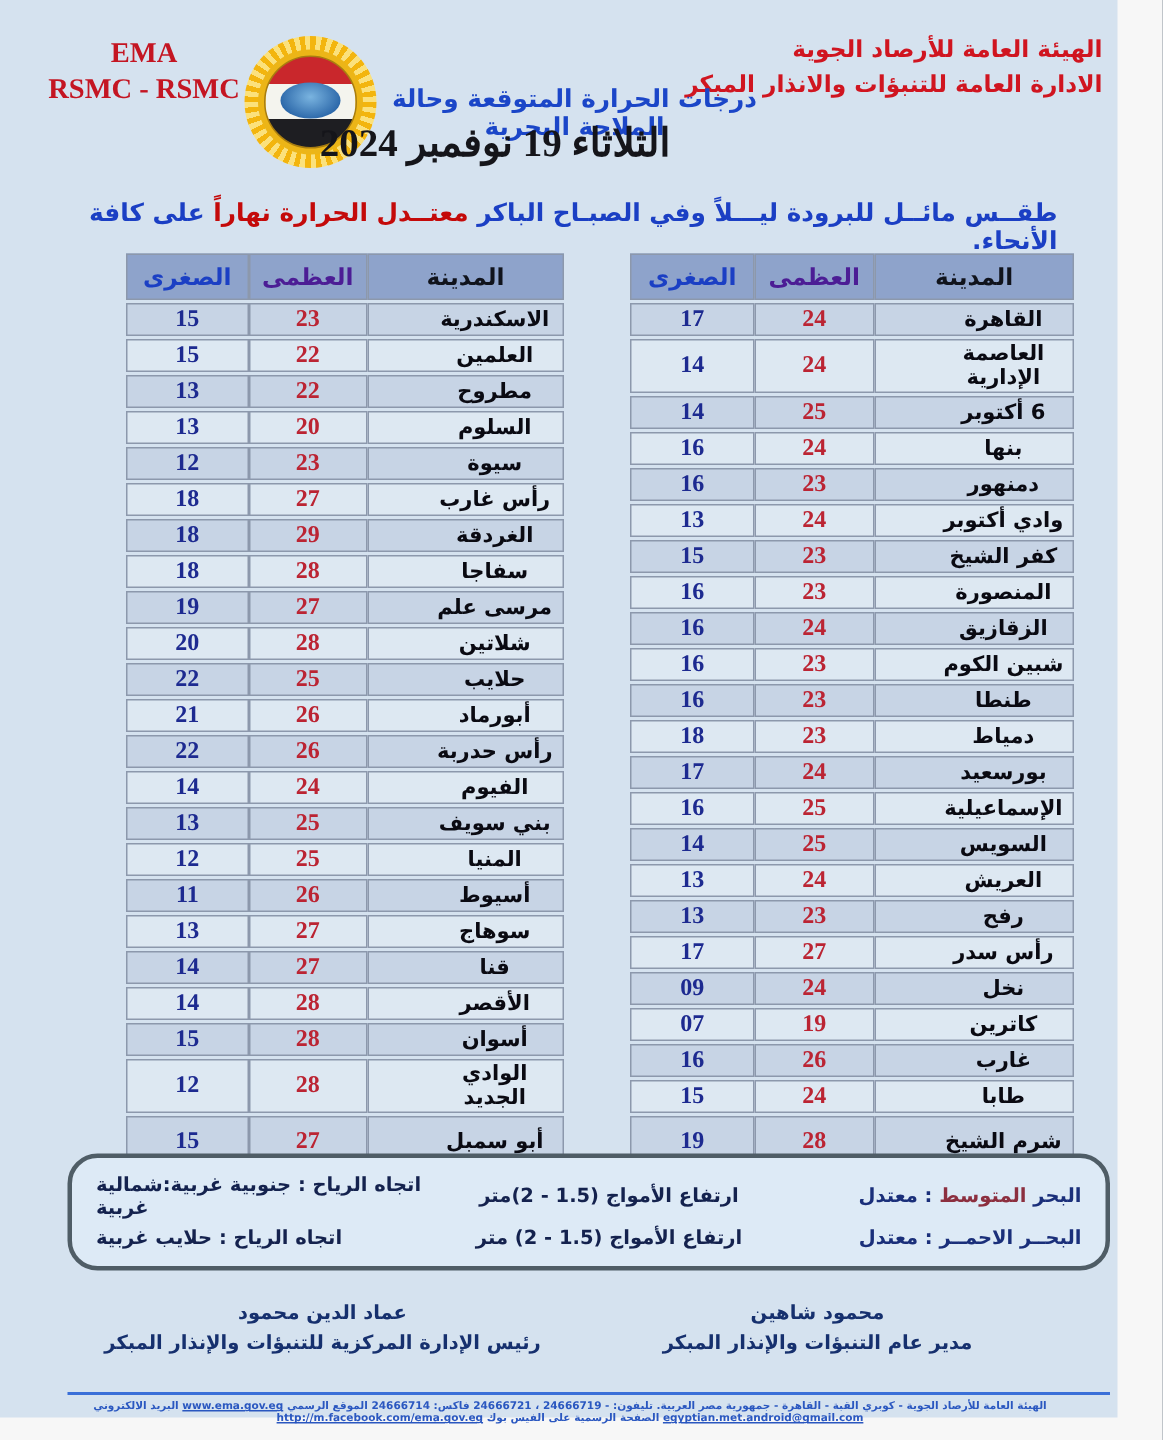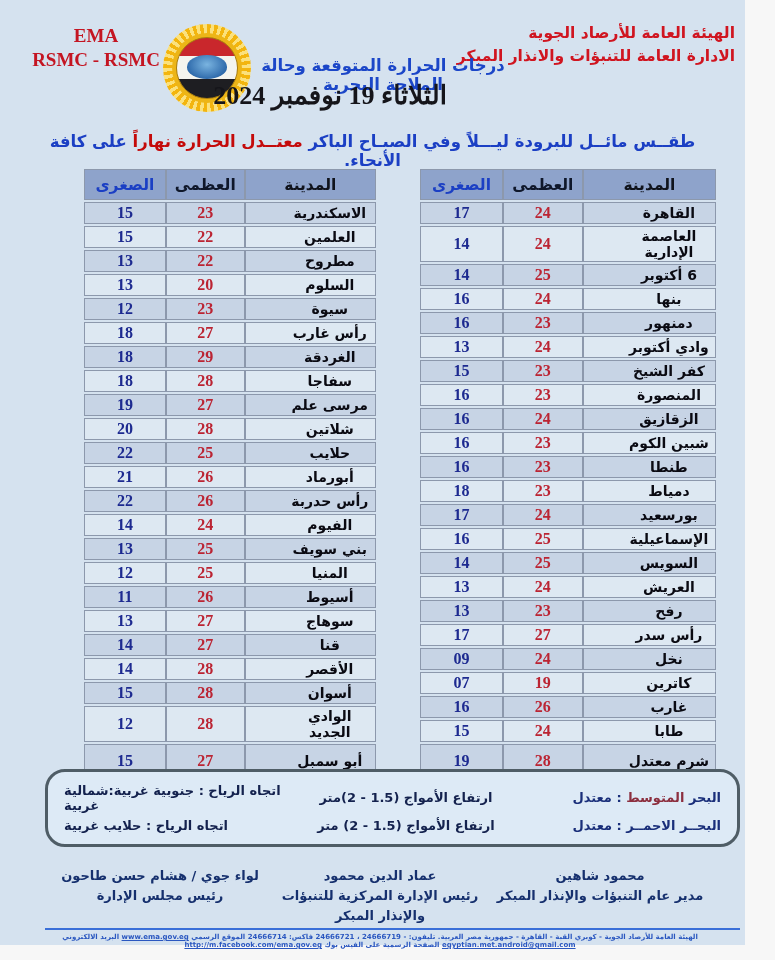--- a/index.html
+++ b/index.html
@@ -20,33 +20,33 @@
   .logo-cloud { position:absolute; left:16%; top:28%; width:68%; height:40%; border-radius:50%;
     background:radial-gradient(ellipse at 50% 40%, #7ab4e0 0%, #2a66a8 75%); }
   .org-block { position:absolute; right:10px; top:22px; text-align:right; color:#d01520;
     font-weight:bold; font-size:15.5px; line-height:23px; direction:rtl; }
   .subtitle { position:absolute; left:238px; top:56px; width:290px; text-align:center;
     color:#1b46c8; font-weight:bold; font-size:16.5px; direction:rtl; }
   .date-line { position:absolute; left:200px; top:80px; width:260px; text-align:center;
     font-family:"Liberation Serif", serif; font-weight:bold; font-size:26px; color:#15151a; direction:rtl; }
 
   
-  .forecast { position:absolute; left:40px; top:132px; width:665px; text-align:center;
+  .forecast { position:absolute; left:40px; top:132px; width:665px; text-align:right;
     font-weight:bold; font-size:16.5px; direction:rtl; }
   .seg-blue { color:#1b3fc4; }
   .seg-red  { color:#c40a0a; }
 
   
   .temp-table { position:absolute; top:167px; border-collapse:separate; border-spacing:0 2px; direction:rtl; }
   #table-right { left:420px; width:296px; }
   #table-left  { left:84px;  width:292px; }
   .temp-table th { background:#8ea3cb; height:31px; font-size:15.5px; font-weight:bold;
     border:1px solid #8c98ac; text-align:center; }
   .temp-table th.h-city { width:45%; color:#10131c; }
-  .temp-table th.h-max  { width:27%; color:#0f172a; }
+  .temp-table th.h-max  { width:27%; color:#4c1d95; }
   .temp-table th.h-min  { width:28%; color:#1b3fc4; }
   .temp-table td { height:19px; border:1px solid #8c98ac; text-align:center; padding:1px 2px; }
   .temp-table td.c-city { font-size:14px; font-weight:bold; color:#0a0a12;padding-left:41px; }
   .temp-table td.c-max  { font-family:"Liberation Serif", serif; font-weight:bold; font-size:16px; color:#bb2433; }
   .temp-table td.c-min  { font-family:"Liberation Serif", serif; font-weight:bold; font-size:16px; color:#1d2a90; }
   .temp-table tr.data:nth-child(odd) td  { background:#c7d4e5; }
   .temp-table tr.data:nth-child(even) td { background:#dde8f2; }
   .temp-table tr.tall td { height:33px; }
 
   
@@ -213,21 +213,21 @@
             <td class="c-city">غارب</td>
             <td class="c-max">26</td>
             <td class="c-min">16</td>
           </tr>
           <tr class="data">
             <td class="c-city">طابا</td>
             <td class="c-max">24</td>
             <td class="c-min">15</td>
           </tr>
           <tr class="data tall">
-            <td class="c-city">شرم معتدل</td>
+            <td class="c-city">شرم الشيخ</td>
             <td class="c-max">28</td>
             <td class="c-min">19</td>
           </tr>
         </tbody>
     </table>
 
     <table class="temp-table" id="table-left">
       <thead>
           <tr>
             <th class="h-city">المدينة</th>
@@ -369,23 +369,19 @@
 
     <div class="signatures">
         <div class="sig">
           <div class="sig-name">محمود شاهين</div>
           <div class="sig-title">مدير عام التنبؤات والإنذار المبكر</div>
         </div>
         <div class="sig">
           <div class="sig-name">عماد الدين محمود</div>
           <div class="sig-title">رئيس الإدارة المركزية للتنبؤات والإنذار المبكر</div>
         </div>
-        <div class="sig">
-          <div class="sig-name">لواء جوي / هشام حسن طاحون</div>
-          <div class="sig-title">رئيس مجلس الإدارة</div>
-        </div>
       </div>
 
     <div class="sep-line"></div>
     <div class="footer-line"><span>الهيئة العامة للأرصاد الجوية - كوبري القبة - القاهرة - جمهورية مصر العربية. تليفون: - 24666719 ، 24666721 فاكس: 24666714 الموقع الرسمي </span><span class="link">www.ema.gov.eg</span><span> البريد الالكتروني </span><span class="link">egyptian.met.android@gmail.com</span><span> الصفحة الرسمية على الفيس بوك </span><span class="link">http://m.facebook.com/ema.gov.eg</span></div>
 
   </div>
 </div>
 
 </body></html>

